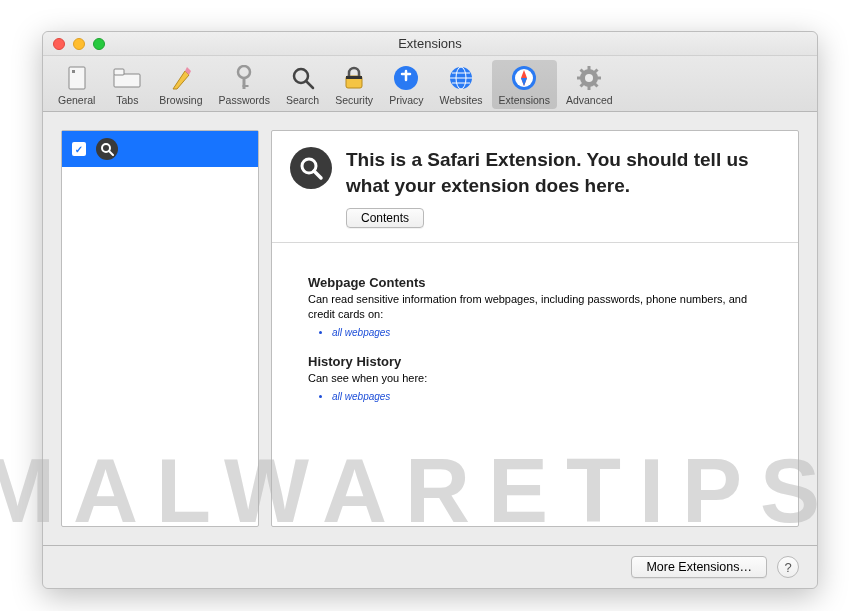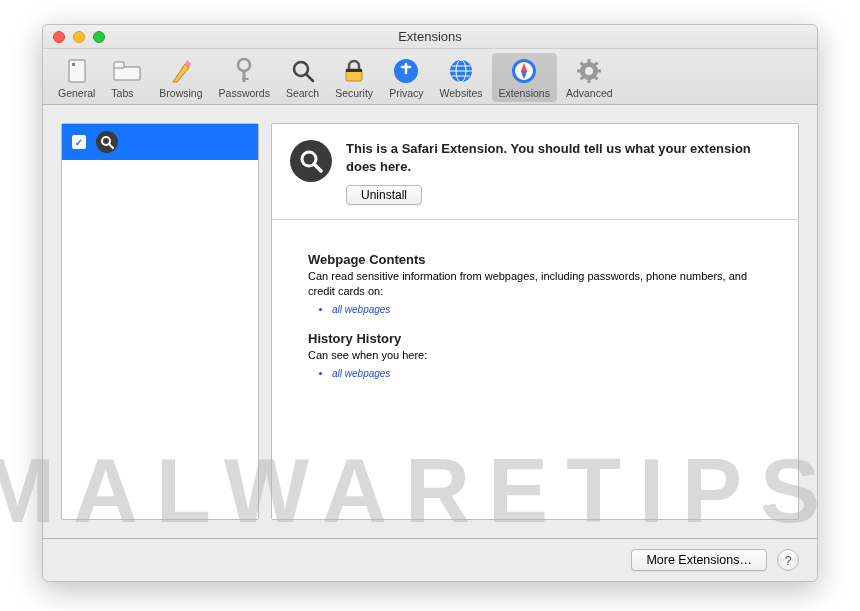--- a/index.html
+++ b/index.html
@@ -17,21 +17,21 @@
       font-weight: 800;
       color: rgba(180, 180, 180, 0.5);
       letter-spacing: 18px;
       left: -20px;
       top: 440px;
       pointer-events: none;
       z-index: 10;
     }
     .window {
       position: absolute;
-      top: 24px;
+      top: 31px;
       left: 42px;
       width: 776px;
       height: 558px;
       background: #ececec;
       border: 1px solid #bdbdbd;
       border-radius: 6px;
       box-shadow: 0 8px 30px rgba(0,0,0,0.25);
       display: flex;
       flex-direction: column;
     }
@@ -62,20 +62,21 @@
       display: flex;
       align-items: flex-start;
       padding: 4px 8px 2px;
       gap: 2px;
       border-bottom: 1px solid #b7b7b7;
       background: linear-gradient(#e9e9e9, #dedede);
     }
     .tool-item {
       display: flex;
       flex-direction: column;
+      align-items: center;
       padding: 4px 7px 3px;
       border-radius: 4px;
       min-width: 46px;
       cursor: pointer;
     }
     .tool-item.selected {
       background: rgba(0,0,0,0.13);
     }
     .tool-item .icon-slot {
       height: 28px;
@@ -153,21 +154,21 @@
       background: #3a3a3a;
       display: flex;
       align-items: center;
       justify-content: center;
       flex-shrink: 0;
     }
     .detail-header .desc-wrap {
       flex: 1;
     }
     .desc {
-      font-size: 13px;
+      font-size: 19px;
       color: #222;
       font-weight: 600;
       line-height: 1.35;
     }
     .uninstall-btn {
       margin-top: 10px;
       font-size: 12px;
       padding: 2px 14px;
       background: linear-gradient(#fcfcfc, #efefef);
       border: 1px solid #b9b9b9;
@@ -373,21 +374,21 @@
     <div class="main">
       <div class="detail-header">
         <span class="big-icon">
           <svg width="26" height="26">
               <circle cx="11" cy="11" r="7" fill="none" stroke="#fff" stroke-width="3"></circle>
               <line x1="16" y1="16" x2="23" y2="23" stroke="#fff" stroke-width="3.5" stroke-linecap="round"></line>
             </svg>
         </span>
         <div class="desc-wrap">
           <p class="desc">This is a Safari Extension. You should tell us what your extension does here.</p>
-          <button class="uninstall-btn">Uninstall</button>
+          <button class="uninstall-btn">Contents</button>
         </div>
       </div>
       <div class="permissions">
         <p class="perm-title">Webpage Contents</p>
         <p class="perm-sub">Can read sensitive information from webpages, including passwords, phone numbers, and credit cards on:</p>
         <ul class="perm-list">
             <li>all webpages</li>
           </ul>
 
         <p class="perm-title">History History</p>

